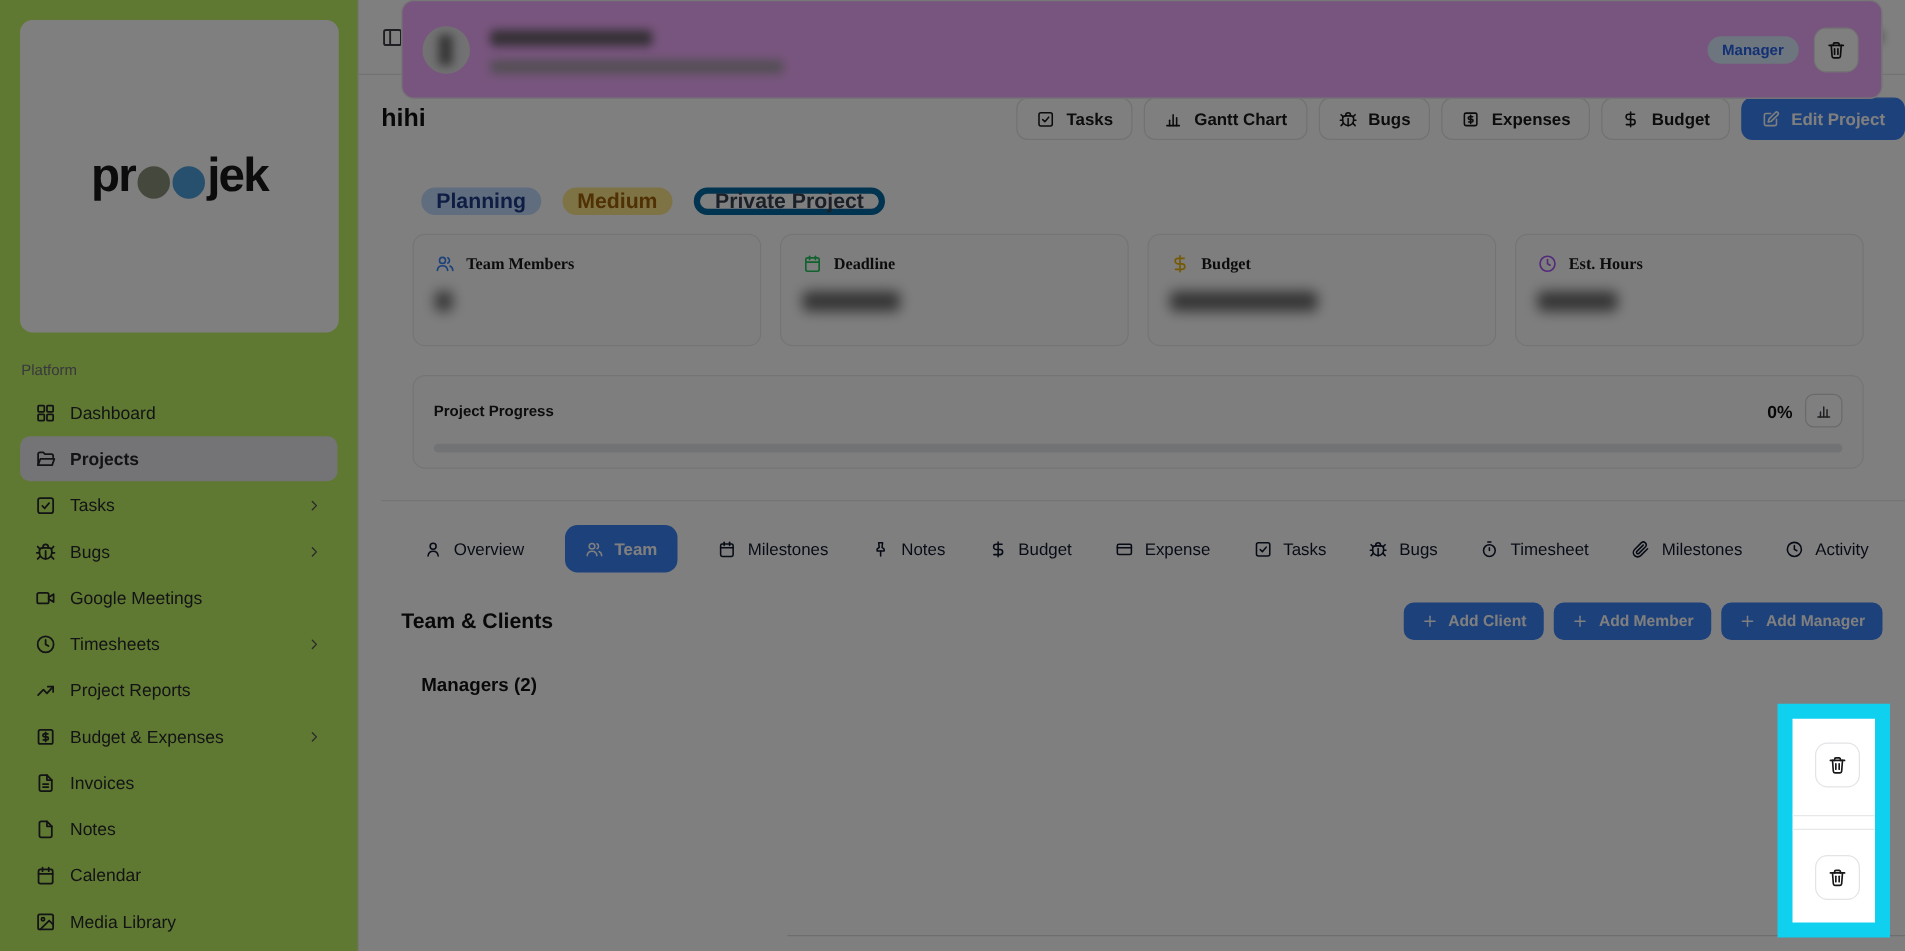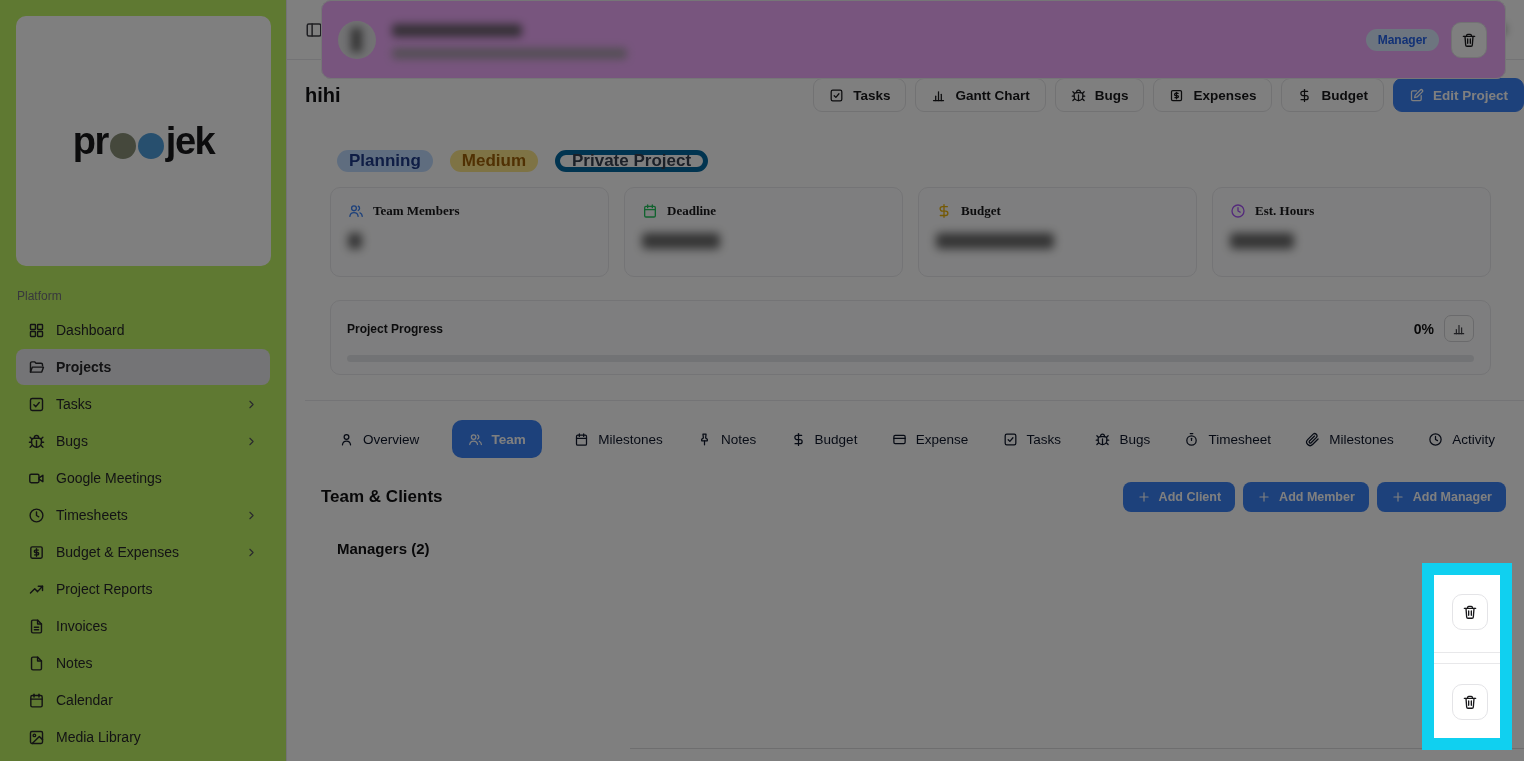--- a/index.html
+++ b/index.html
@@ -188,41 +188,41 @@
           <span>Timesheets</span>
           <span class="ico chev">
             <svg viewBox="0 0 24 24" fill="none" stroke="currentColor" stroke-width="2" stroke-linecap="round" stroke-linejoin="round">
               <polyline points="9 6 15 12 9 18"></polyline>
             </svg>
           </span>
         </div>
         <div class="nav-item">
           <span class="ico i17">
             <svg viewBox="0 0 24 24" fill="none" stroke="currentColor" stroke-width="2" stroke-linecap="round" stroke-linejoin="round">
+              <polyline points="3.5 17 9.5 11 13.5 15 20.5 7.5"></polyline>
+              <polyline points="14.5 7.5 20.5 7.5 20.5 13.5"></polyline>
+            </svg>
+          </span>
+          <span>Project Reports</span>
+
+        </div>
+        <div class="nav-item">
+          <span class="ico i17">
+            <svg viewBox="0 0 24 24" fill="none" stroke="currentColor" stroke-width="2" stroke-linecap="round" stroke-linejoin="round">
               <rect x="4" y="4" width="16" height="16" rx="2"></rect>
               <path d="M14.6 8.6h-4a1.7 1.7 0 0 0 0 3.4h2.8a1.7 1.7 0 0 1 0 3.4H9.4"></path>
               <path d="M12 6.8v10.4"></path>
             </svg>
           </span>
           <span>Budget &amp; Expenses</span>
           <span class="ico chev">
             <svg viewBox="0 0 24 24" fill="none" stroke="currentColor" stroke-width="2" stroke-linecap="round" stroke-linejoin="round">
               <polyline points="9 6 15 12 9 18"></polyline>
             </svg>
           </span>
-        </div>
-        <div class="nav-item">
-          <span class="ico i17">
-            <svg viewBox="0 0 24 24" fill="none" stroke="currentColor" stroke-width="2" stroke-linecap="round" stroke-linejoin="round">
-              <polyline points="3.5 17 9.5 11 13.5 15 20.5 7.5"></polyline>
-              <polyline points="14.5 7.5 20.5 7.5 20.5 13.5"></polyline>
-            </svg>
-          </span>
-          <span>Project Reports</span>
-
         </div>
         <div class="nav-item">
           <span class="ico i17">
             <svg viewBox="0 0 24 24" fill="none" stroke="currentColor" stroke-width="2" stroke-linecap="round" stroke-linejoin="round">
               <path d="M13.5 3H7a2 2 0 0 0-2 2v14a2 2 0 0 0 2 2h10a2 2 0 0 0 2-2V8.5z"></path>
               <path d="M13.5 3v5.5H19"></path>
               <line x1="9" y1="13" x2="15" y2="13"></line>
               <line x1="9" y1="16.5" x2="15" y2="16.5"></line>
             </svg>
           </span>

